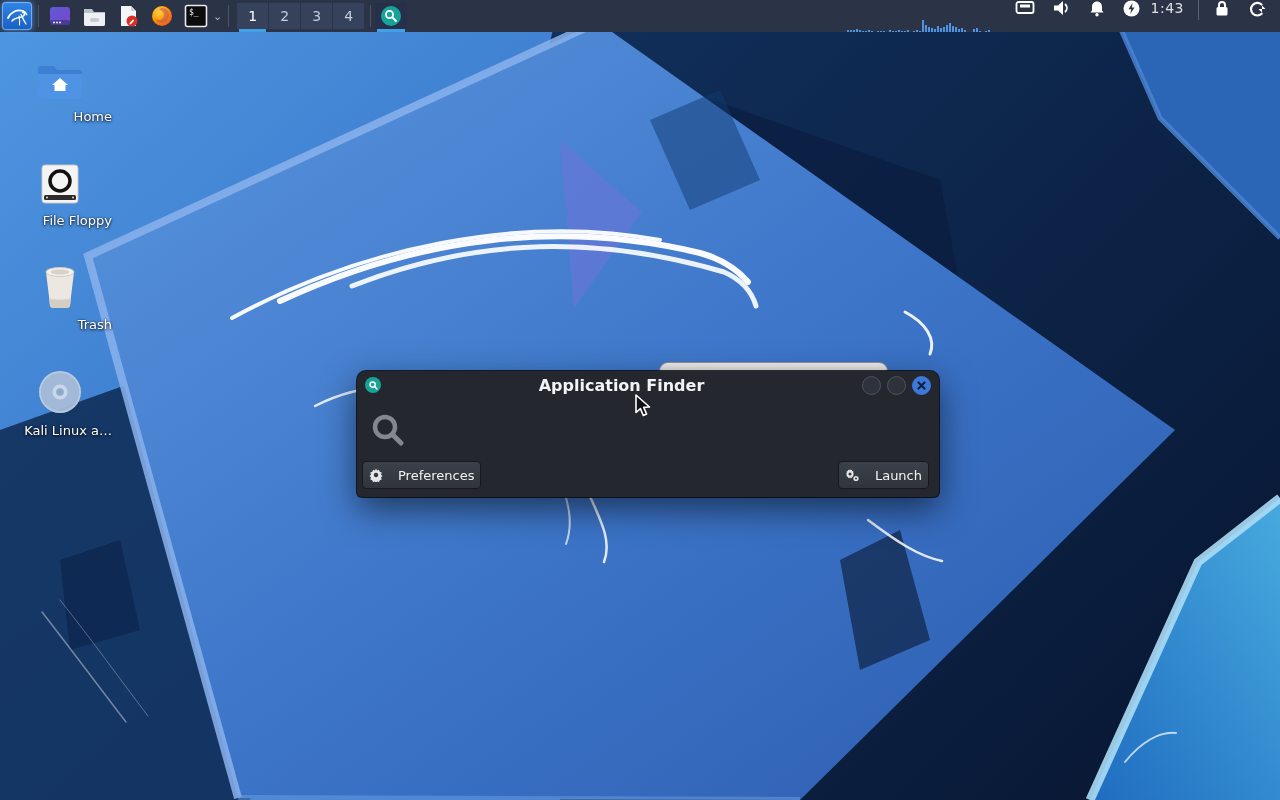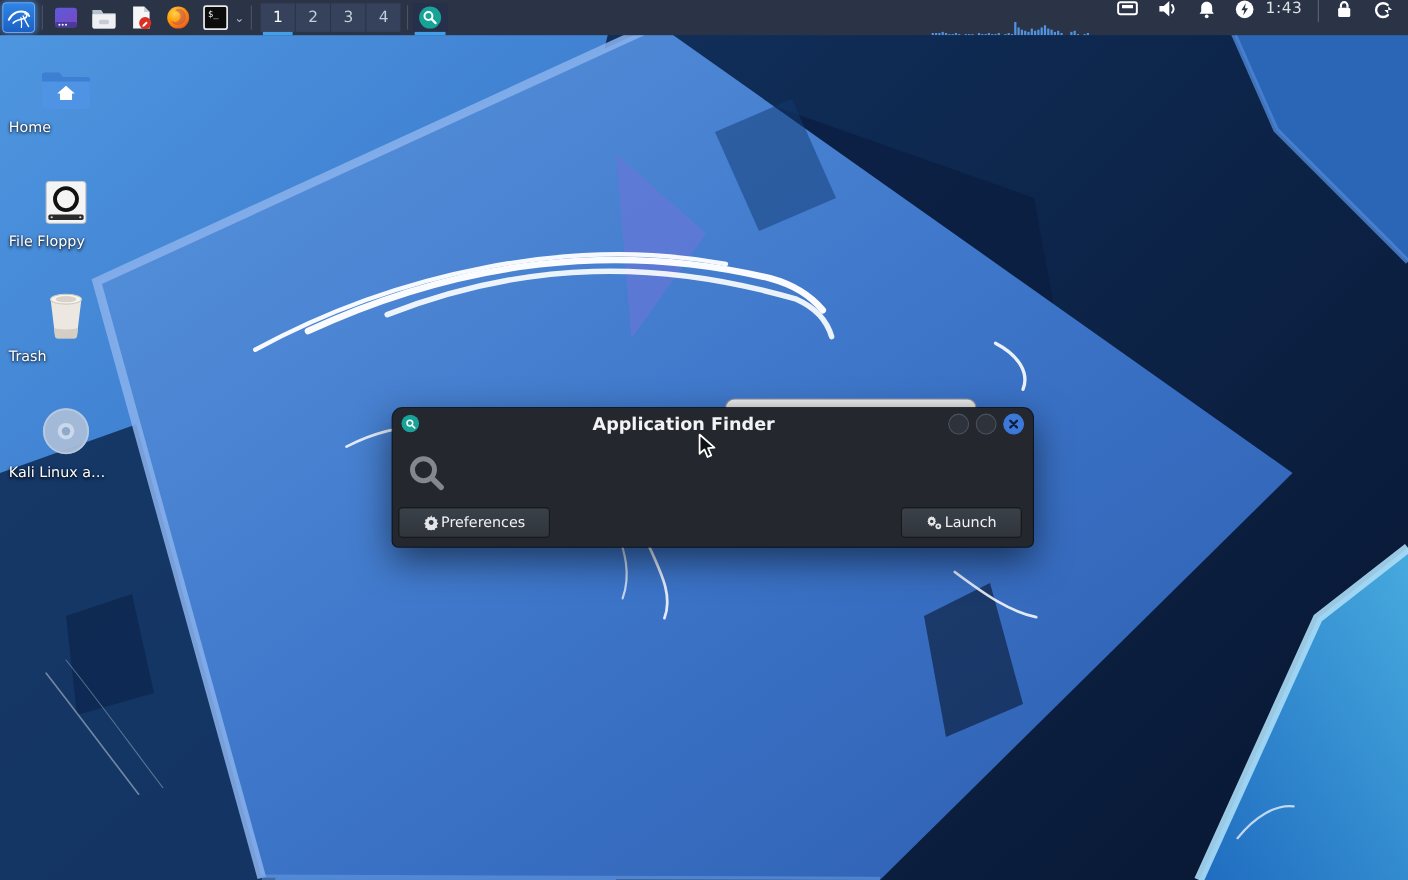--- a/index.html
+++ b/index.html
@@ -4,21 +4,21 @@
 <style>
   * { margin:0; padding:0; box-sizing:border-box; }
   html,body { width:1280px; height:800px; overflow:hidden; background:#0c2142;
     font-family:"DejaVu Sans","Liberation Sans",sans-serif; }
   .stage { position:relative; width:1280px; height:800px; overflow:hidden; }
 
   
   .wallpaper { position:absolute; inset:0; z-index:0; }
 
   
-  .dicon { position:absolute; left:8px; width:104px; text-align:left; z-index:2; }
+  .dicon { position:absolute; left:8px; width:104px; text-align:right; z-index:2; }
   .dicon .ic { height:46px; display:flex; align-items:flex-end; justify-content:center; }
   .dicon .lbl { margin-top:9px; font-size:13px; color:#ffffff;
     text-shadow:0 1px 3px rgba(0,0,0,.85), 0 0 2px rgba(0,0,0,.6); line-height:15px; }
 
   
   .panel { position:absolute; top:0; left:0; width:1280px; height:32px;
     background:#2b3447; z-index:10; display:flex; align-items:center; }
   .panel-sep { width:1px; height:22px; background:#4a5468; margin:0 4px; flex:0 0 auto; }
   .kali-btn { width:30px; height:28px; margin:0 2px 0 2px; border-radius:4px;
     background:linear-gradient(180deg,#2f86e8,#1a5fc2); box-shadow:0 0 6px rgba(80,160,255,.8), inset 0 0 0 1px rgba(170,210,255,.6);
@@ -57,22 +57,22 @@
   .winbtns { display:flex; gap:6px; flex:0 0 auto; }
   .winbtn { width:19px; height:19px; border-radius:50%; background:#2e333b;
     border:1px solid #4a5261; display:flex; align-items:center; justify-content:center; }
   .winbtn.close { background:#3c79da; border-color:#3c79da; }
   .finder-search-ic { position:absolute; left:13px; top:41px; }
   .finder-input { position:absolute; left:60px; top:46px; width:513px; height:31px;
     background:#111317; border:2px solid #1b63d5; border-radius:4px;
     display:flex; align-items:center; padding:0 9px; font-size:14px; color:#f3f4f6; }
   .caret-bar { display:inline-block; width:1px; height:16px; background:#eceef1; margin-left:5px; }
   .dd-arrow { margin-left:auto; color:#c2c6cb; font-size:15px; line-height:1; }
-  .btn { position:absolute; top:90px; height:28px; display:flex; align-items:center; gap:2px;
-    padding:0 22px; background:linear-gradient(180deg,#3b4149,#30353c);
+  .btn { position:absolute; top:90px; height:28px; display:flex; align-items:center; gap:15px;
+    padding:0 6px; background:linear-gradient(180deg,#3b4149,#30353c);
     border:1px solid #17191d; border-radius:4px; color:#f0f2f5; font-size:13px; }
   .btn-prefs { left:5px; }
   .btn-launch { right:10px; }
 
   
   .cursor { position:absolute; left:634px; top:394px; z-index:20; }
 </style>
 </head>
 <body>
 

